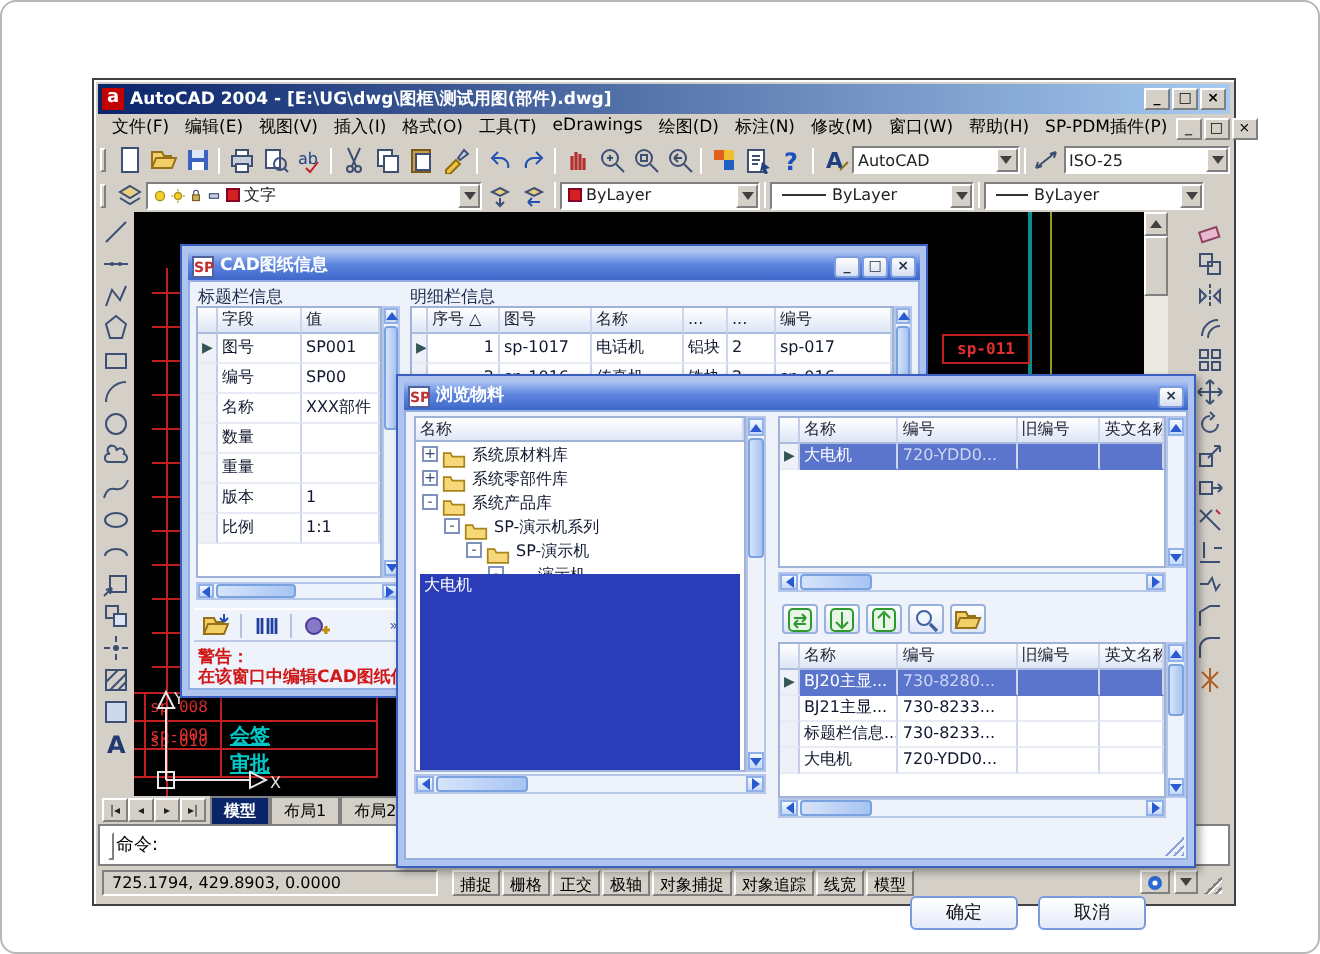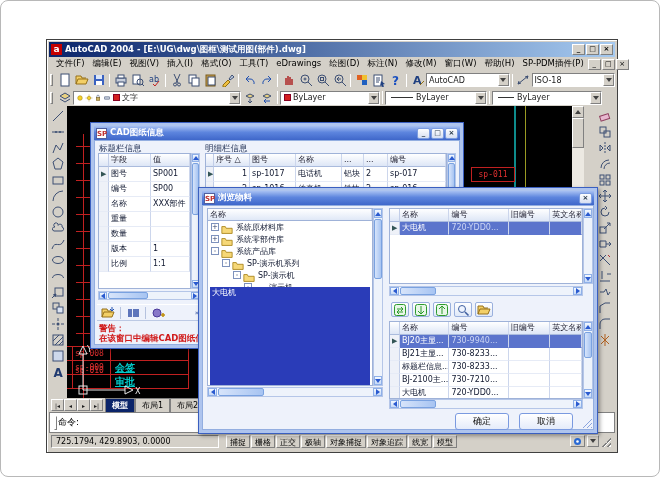--- a/index.html
+++ b/index.html
@@ -71,21 +71,21 @@
   .a-rt{width:0;height:0;border-top:3px solid transparent;border-bottom:3px solid transparent;border-left:4px solid #2a5ad0;}
   .warn{position:absolute;color:#d01818;font-size:8.5px;font-weight:bold;white-space:nowrap;}
   .dtb{position:absolute;background:#eef2fb;border-top:1px solid #fff;border-bottom:1px solid #bcc9e4;display:flex;align-items:center;padding-left:2px;}
   .dtbtn{width:18px;height:15px;display:flex;align-items:center;justify-content:center;border:1px solid transparent;}
   .tree{position:absolute;background:#fff;border:1px solid #9fb2d8;overflow:hidden;}
   .titem{display:flex;align-items:center;height:12px;white-space:nowrap;}
   .texp{width:8px;height:8px;border:1px solid #7e92bd;background:#fff;color:#30406a;font-size:7px;line-height:6px;text-align:center;margin-right:2px;flex:0 0 auto;}
   .tlabel{font-size:8px;padding:0 2px;color:#101830;}
   .tlabel.multi{background:#8ea2dc;color:#13266e;}
   .tlabel.main{background:#2a3cb8;color:#fff;}
-  .xpbtn{position:absolute;height:17px;background:linear-gradient(#ffffff,#e4ebfa);border:1px solid #7a9ae0;border-radius:3px;font-size:9px;color:#111;display:flex;align-items:center;justify-content:center;}
+  .xpbtn{position:absolute;height:17px;background:linear-gradient(#ffffff,#e4ebfa);border:1px solid #7a9ae0;border-radius:3px;font-size:9px;color:#111;display:flex;align-items:center;justify-content:center;margin-top:35px;}
   .gripXP{position:absolute;right:1px;bottom:1px;width:10px;height:10px;background:
     linear-gradient(135deg,transparent 50%,#8aa4de 50%,#8aa4de 58%,transparent 58%,transparent 70%,#8aa4de 70%,#8aa4de 78%,transparent 78%,transparent 90%,#8aa4de 90%);}
 </style>
 </head>
 <body>
 
 <div class="page">
  <div class="appwin">
 
   <div class="titlebar">
@@ -262,21 +262,21 @@
             <span class="arr-dn"></span>
           </span>
     </span>
     <span class="tsep"></span>
     <span class="tbtn" id="icon-dim-style">
           <svg width="14" height="14" viewBox="0 0 14 14">
             <path d="M2 11L12 3M2 11l3-1M2 11l1-3M12 3l-3 1M12 3l-1 3" stroke="#3d4f73" fill="none" stroke-width="1"></path>
           </svg>
         </span>
     <span class="combo in" style="width:86px;">
-      <span class="cval">ISO-18</span>
+      <span class="cval">ISO-25</span>
       <span class="cbtn out">
             <span class="arr-dn"></span>
           </span>
     </span>
   </div>
 
   <div class="tbrow" style="left:2px;top:49px;right:2px;height:17px;">
     <span class="grip"></span>
     <span class="tbtn" id="icon-layers">
           <svg width="14" height="14" viewBox="0 0 14 14">
@@ -466,21 +466,21 @@
             <div class="cv-abs" style="left: 0px; top: 240px; width: 122px; height: 1px; background: rgb(192, 32, 32);"></div>
             <div class="cv-abs" style="left: 0px; top: 254px; width: 122px; height: 1px; background: rgb(192, 32, 32);"></div>
             <div class="cv-abs" style="left: 0px; top: 268px; width: 122px; height: 1px; background: rgb(192, 32, 32);"></div>
             <div class="cv-abs" style="left: 0px; top: 282px; width: 122px; height: 1px; background: rgb(192, 32, 32);"></div>
             <div class="cv-abs" style="left: 5px; top: 240px; width: 1px; height: 42px; background: rgb(192, 32, 32);"></div>
             <div class="cv-abs" style="left: 43px; top: 240px; width: 1px; height: 42px; background: rgb(192, 32, 32);"></div>
             <div class="cv-abs" style="left: 121px; top: 240px; width: 1px; height: 42px; background: rgb(192, 32, 32);"></div>
           </div>
       <div class="cv-abs" style="left:447px;top:0;width:2px;height:95px;background:#0e8c8c;"></div>
       <div class="cv-abs" style="left:458px;top:0;width:1px;height:95px;background:#9a9a22;"></div>
-      <div class="cv-abs" style="left:404px;top:61px;width:44px;height:15px;border:1px solid #c02020;display:flex;align-items:center;justify-content:center;">
+      <div class="cv-abs" style="left:404px;top:61px;width:44px;height:15px;border:1px solid #c02020;display:flex;align-items:center;justify-content:center;font-weight:bold;">
         <span class="redtxt">sp-011</span>
       </div>
       <div id="cv-table">
             <div class="cv-abs redtxt" style="left: 8px; top: 243px;">sp-008</div>
             <div class="cv-abs redtxt" style="left: 8px; top: 257px;">sp-009</div>
             <div class="cv-abs cyantxt" style="left: 48px; top: 255px;">会签</div>
             <div class="cv-abs redtxt" style="left: 8px; top: 260px;">sp-010</div>
             <div class="cv-abs cyantxt" style="left: 48px; top: 269px;">审批</div>
           </div>
 
@@ -666,26 +666,26 @@
               <span class="xcell" style="width: 42px; height: 15px; line-height: 14px;">编号</span>
               <span class="xcell" style="width: 39px; height: 15px; line-height: 14px;">SP00</span>
             </div>
             <div class="xrow">
               <span class="xcell gut" style="width: 10px; height: 15px; line-height: 14px; font-size: 7px;"></span>
               <span class="xcell" style="width: 42px; height: 15px; line-height: 14px;">名称</span>
               <span class="xcell" style="width: 39px; height: 15px; line-height: 14px;">XXX部件</span>
             </div>
             <div class="xrow">
               <span class="xcell gut" style="width: 10px; height: 15px; line-height: 14px; font-size: 7px;"></span>
+              <span class="xcell" style="width: 42px; height: 15px; line-height: 14px;">数量</span>
+              <span class="xcell" style="width: 39px; height: 15px; line-height: 14px;"></span>
+            </div>
+            <div class="xrow">
+              <span class="xcell gut" style="width: 10px; height: 15px; line-height: 14px; font-size: 7px;"></span>
               <span class="xcell" style="width: 42px; height: 15px; line-height: 14px;">重量</span>
-              <span class="xcell" style="width: 39px; height: 15px; line-height: 14px;"></span>
-            </div>
-            <div class="xrow">
-              <span class="xcell gut" style="width: 10px; height: 15px; line-height: 14px; font-size: 7px;"></span>
-              <span class="xcell" style="width: 42px; height: 15px; line-height: 14px;">数量</span>
               <span class="xcell" style="width: 39px; height: 15px; line-height: 14px;"></span>
             </div>
             <div class="xrow">
               <span class="xcell gut" style="width: 10px; height: 15px; line-height: 14px; font-size: 7px;"></span>
               <span class="xcell" style="width: 42px; height: 15px; line-height: 14px;">版本</span>
               <span class="xcell" style="width: 39px; height: 15px; line-height: 14px;">1</span>
             </div>
             <div class="xrow">
               <span class="xcell gut" style="width: 10px; height: 15px; line-height: 14px; font-size: 7px;"></span>
               <span class="xcell" style="width: 42px; height: 15px; line-height: 14px;">比例</span>
@@ -993,47 +993,40 @@
             <div class="xrow xhead">
               <span class="xcell gut" style="width: 10px; height: 13px;"></span>
               <span class="xcell" style="width: 50px; height: 13px; line-height: 12px;">名称</span>
               <span class="xcell" style="width: 60px; height: 13px; line-height: 12px;">编号</span>
               <span class="xcell" style="width: 42px; height: 13px; line-height: 12px;">旧编号</span>
               <span class="xcell" style="width: 32px; height: 13px; line-height: 12px;">英文名称</span>
             </div>
             <div class="xrow">
               <span class="xcell gut" style="width: 10px; height: 13px; line-height: 12px; font-size: 7px;">▶</span>
               <span class="xcell" style="width: 50px; height: 13px; line-height: 12px; background: rgb(91, 116, 204); color: rgb(255, 255, 255); border-bottom-color: rgb(91, 116, 204);">BJ20主显...</span>
-              <span class="xcell" style="width: 60px; height: 13px; line-height: 12px; background: rgb(91, 116, 204); color: rgb(205, 214, 244); border-bottom-color: rgb(91, 116, 204);">730-9940...</span>
+              <span class="xcell" style="width: 60px; height: 13px; line-height: 12px; background: rgb(91, 116, 204); color: rgb(205, 214, 244); border-bottom-color: rgb(91, 116, 204);">730-8280...</span>
               <span class="xcell" style="width: 42px; height: 13px; line-height: 12px; background: rgb(91, 116, 204); color: rgb(255, 255, 255); border-bottom-color: rgb(91, 116, 204);"></span>
               <span class="xcell" style="width: 32px; height: 13px; line-height: 12px; background: rgb(91, 116, 204); color: rgb(255, 255, 255); border-bottom-color: rgb(91, 116, 204);"></span>
             </div>
             <div class="xrow">
               <span class="xcell gut" style="width: 10px; height: 13px; line-height: 12px; font-size: 7px;"></span>
               <span class="xcell" style="width: 50px; height: 13px; line-height: 12px;">BJ21主显...</span>
               <span class="xcell" style="width: 60px; height: 13px; line-height: 12px;">730-8233...</span>
               <span class="xcell" style="width: 42px; height: 13px; line-height: 12px;"></span>
               <span class="xcell" style="width: 32px; height: 13px; line-height: 12px;"></span>
             </div>
             <div class="xrow">
               <span class="xcell gut" style="width: 10px; height: 13px; line-height: 12px; font-size: 7px;"></span>
               <span class="xcell" style="width: 50px; height: 13px; line-height: 12px;">标题栏信息...</span>
               <span class="xcell" style="width: 60px; height: 13px; line-height: 12px;">730-8233...</span>
               <span class="xcell" style="width: 42px; height: 13px; line-height: 12px;"></span>
               <span class="xcell" style="width: 32px; height: 13px; line-height: 12px;"></span>
             </div>
             <div class="xrow">
               <span class="xcell gut" style="width: 10px; height: 13px; line-height: 12px; font-size: 7px;"></span>
-              <span class="xcell" style="width: 50px; height: 13px; line-height: 12px;">BJ-2100主...</span>
-              <span class="xcell" style="width: 60px; height: 13px; line-height: 12px;">730-7210...</span>
-              <span class="xcell" style="width: 42px; height: 13px; line-height: 12px;"></span>
-              <span class="xcell" style="width: 32px; height: 13px; line-height: 12px;"></span>
-            </div>
-            <div class="xrow">
-              <span class="xcell gut" style="width: 10px; height: 13px; line-height: 12px; font-size: 7px;"></span>
               <span class="xcell" style="width: 50px; height: 13px; line-height: 12px;">大电机</span>
               <span class="xcell" style="width: 60px; height: 13px; line-height: 12px;">720-YDD0...</span>
               <span class="xcell" style="width: 42px; height: 13px; line-height: 12px;"></span>
               <span class="xcell" style="width: 32px; height: 13px; line-height: 12px;"></span>
             </div>
           </div>
       <div class="xsb" style="left:380px;top:115px;width:10px;height:78px;flex-direction:column;">
         <span class="xsb-btn" style="width:8px;height:9px;">
               <span class="a-up"></span>
             </span>

